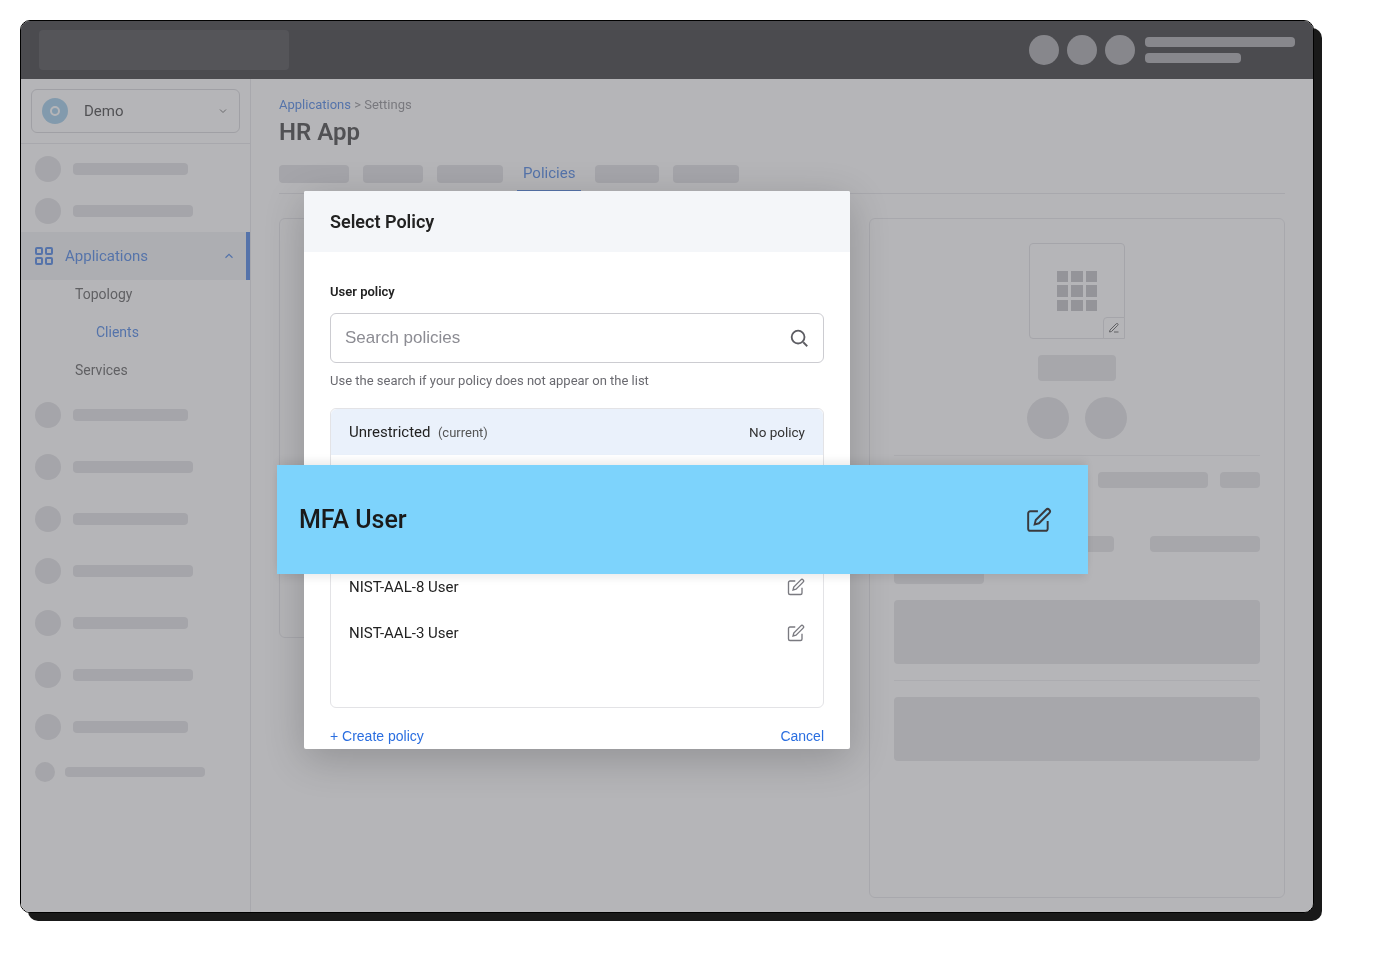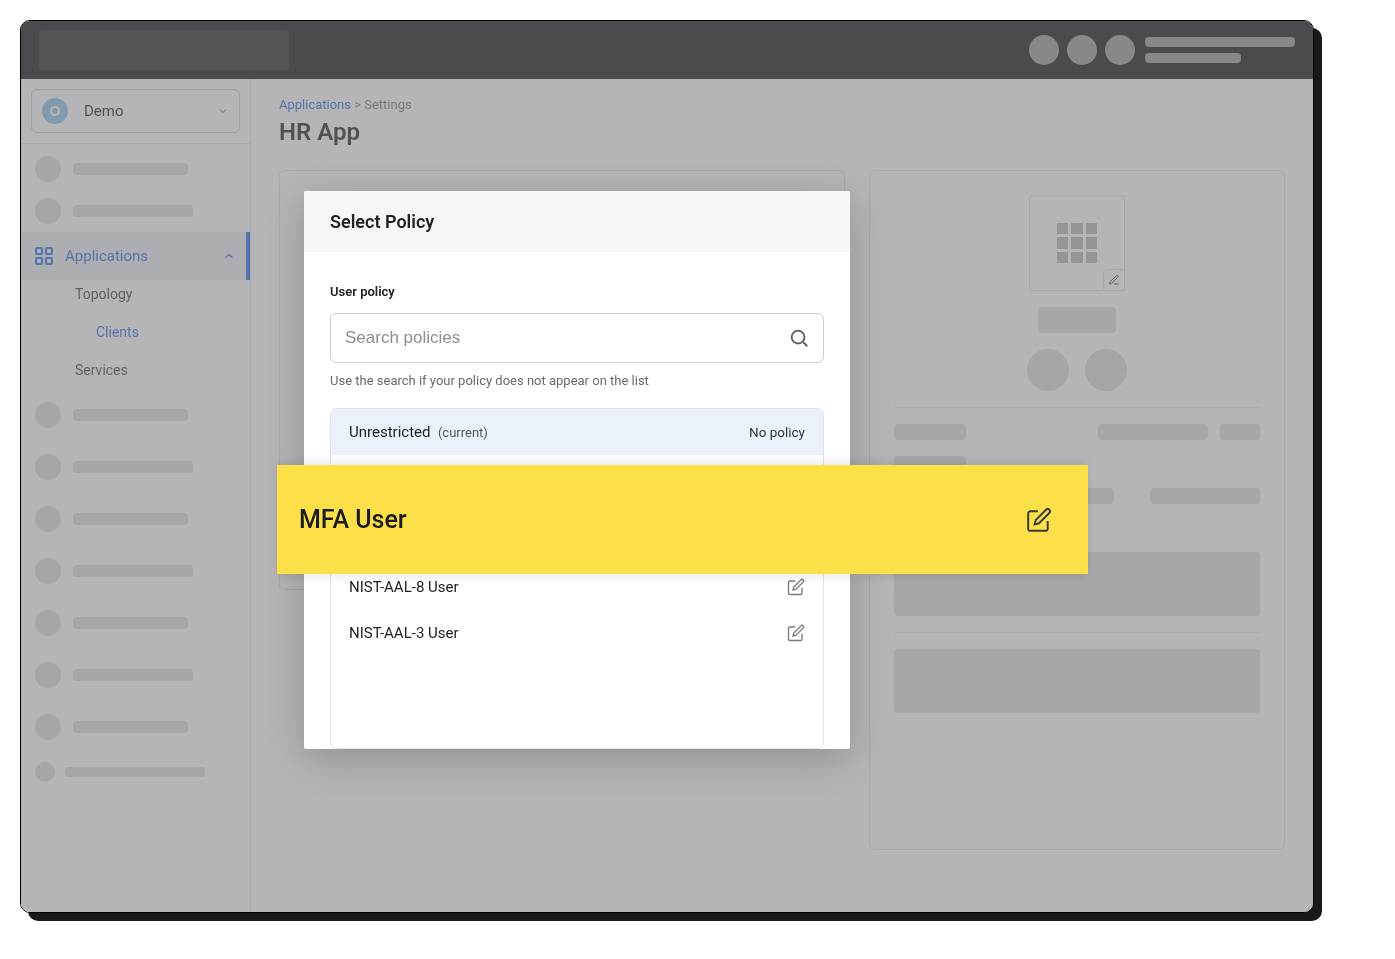--- a/index.html
+++ b/index.html
@@ -173,21 +173,21 @@
   .policy-row .nop { font-size:13.5px; color:#333; }
   .policy-row .edit { color:#7a7a80; cursor:pointer; }
 
   
   .mfa-highlight {
     position:absolute;
     left: -54px;
     right: -265px;
     top: 56px;
     height: 109px;
-    background:#fde047;
+    background:#7dd3fc;
     display:flex; align-items:center; justify-content:space-between;
     padding: 0 36px 0 22px;
     box-shadow: 0 6px 8px -2px rgba(0,0,0,0.08), 0 -6px 8px -2px rgba(0,0,0,0.08);
     text-align: center;
   }
   .mfa-title { font-size:25px; color:#1a1a1a; font-weight:500;}
   .mfa-edit { color:#3a3a3d; }
 
   .modal-footer {
     display:flex; justify-content:space-between; align-items:center;
@@ -287,20 +287,28 @@
             <div class="sm-line" style="width:140px;height:10px;"></div>
           </div>
       </div>
     </div>
 
     <div class="main">
       <div class="crumbs">
         <a href="#">Applications</a><span> &gt; </span><span>Settings</span>
       </div>
       <h1 class="page-title">HR App</h1>
+      <div class="tabs">
+        <div class="tab-ph w70"></div>
+        <div class="tab-ph w60"></div>
+        <div class="tab-ph w66"></div>
+        <div class="tab-active">Policies</div>
+        <div class="tab-ph w64"></div>
+        <div class="tab-ph w66"></div>
+      </div>
       <div class="content-row">
         <div class="left-card"></div>
         <div class="right-card">
           <div class="icon-box">
             <div class="grid9">
               <span></span>
                 <span></span>
                 <span></span>
                 <span></span>
                 <span></span>
@@ -394,15 +402,19 @@
           <span>NIST-AAL-3 User</span>
           <span class="edit">
             <svg width="18" height="18" viewBox="0 0 24 24" fill="none" stroke="#7a7a80" stroke-width="1.8">
                 <path d="M11 4H4a2 2 0 0 0-2 2v14a2 2 0 0 0 2 2h14a2 2 0 0 0 2-2v-7"></path>
                 <path d="M18.5 2.5a2.1 2.1 0 0 1 3 3L12 15l-4 1 1-4Z"></path>
               </svg>
           </span>
         </div>
       </div>
     </div>
+    <div class="modal-footer">
+      <button class="link-btn">+ Create policy</button>
+      <button class="link-btn">Cancel</button>
+    </div>
   </div>
 
 </div>
 
 </body></html>

